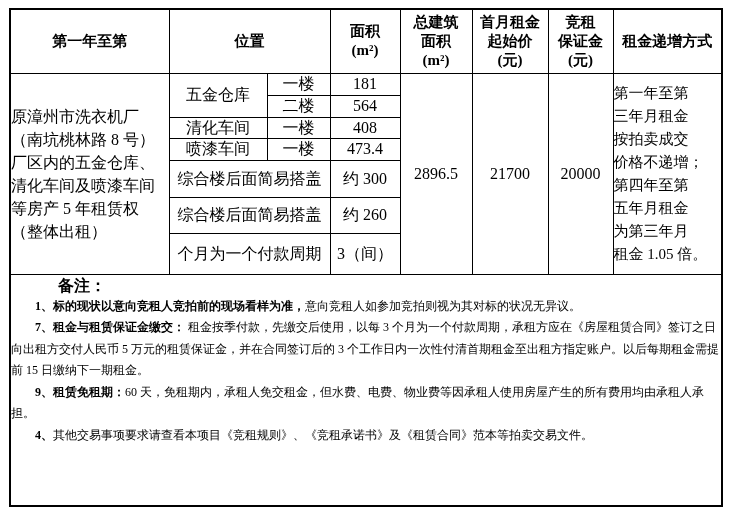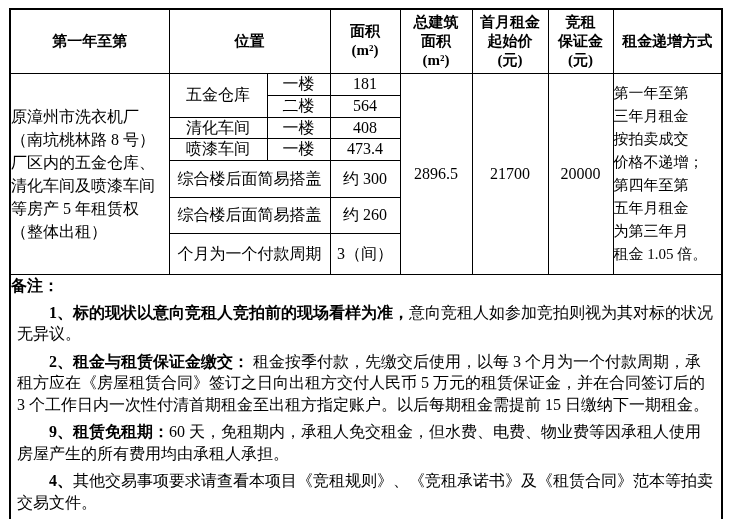--- a/index.html
+++ b/index.html
@@ -62,25 +62,26 @@
     vertical-align: top;
     text-align: left;
     padding: 3px 8px 8px 8px;
     height: 230px;
   }
   .remarks-title {
     font-size: 16px;
     font-weight: bold;
     line-height: 21px;
     margin: 0;
+    padding-left: 47px;
   }
   .remark-item {
-    font-size: 16px;
+    font-size: 12px;
     line-height: 21.5px;
-    margin: 6px;
+    margin: 0;
     text-indent: 2em;
   }
   .remark-item b { font-weight: bold; }
 </style>
 </head>
 <body>
 
 <div class="sheet">
   <table class="auction">
     <colgroup>
@@ -164,20 +165,20 @@
 
     <tr style="height:41px">
       <td class="cell" colspan="2">个月为一个付款周期</td>
       <td class="cell">3（间）</td>
     </tr>
 
     <tr>
       <td class="remarks-cell" colspan="8">
         <p class="remarks-title">备注：</p>
         <p class="remark-item"><b>1、标的现状以意向竞租人竞拍前的现场看样为准，</b><span>意向竞租人如参加竞拍则视为其对标的状况无异议。</span></p>
-        <p class="remark-item"><b>2、租金与租赁保证金缴交：</b><span> 租金按季付款，先缴交后使用，以每 3 个月为一个付款周期，承租方应在《房屋租赁合同》签订之日向出租方交付人民币 5 万元的租赁保证金，并在合同签订后的 3 个工作日内一次性付清首期租金至出租方指定账户。以后每期租金需提前 15 日缴纳下一期租金。</span></p>
+        <p class="remark-item"><b>7、租金与租赁保证金缴交：</b><span> 租金按季付款，先缴交后使用，以每 3 个月为一个付款周期，承租方应在《房屋租赁合同》签订之日向出租方交付人民币 5 万元的租赁保证金，并在合同签订后的 3 个工作日内一次性付清首期租金至出租方指定账户。以后每期租金需提前 15 日缴纳下一期租金。</span></p>
         <p class="remark-item"><b>9、租赁免租期：</b><span>60 天，免租期内，承租人免交租金，但水费、电费、物业费等因承租人使用房屋产生的所有费用均由承租人承担。</span></p>
         <p class="remark-item"><b>4、</b><span>其他交易事项要求请查看本项目《竞租规则》、《竞租承诺书》及《租赁合同》范本等拍卖交易文件。</span></p>
       </td>
     </tr>
   </tbody>
     </table>
 </div>
 
 </body></html>

